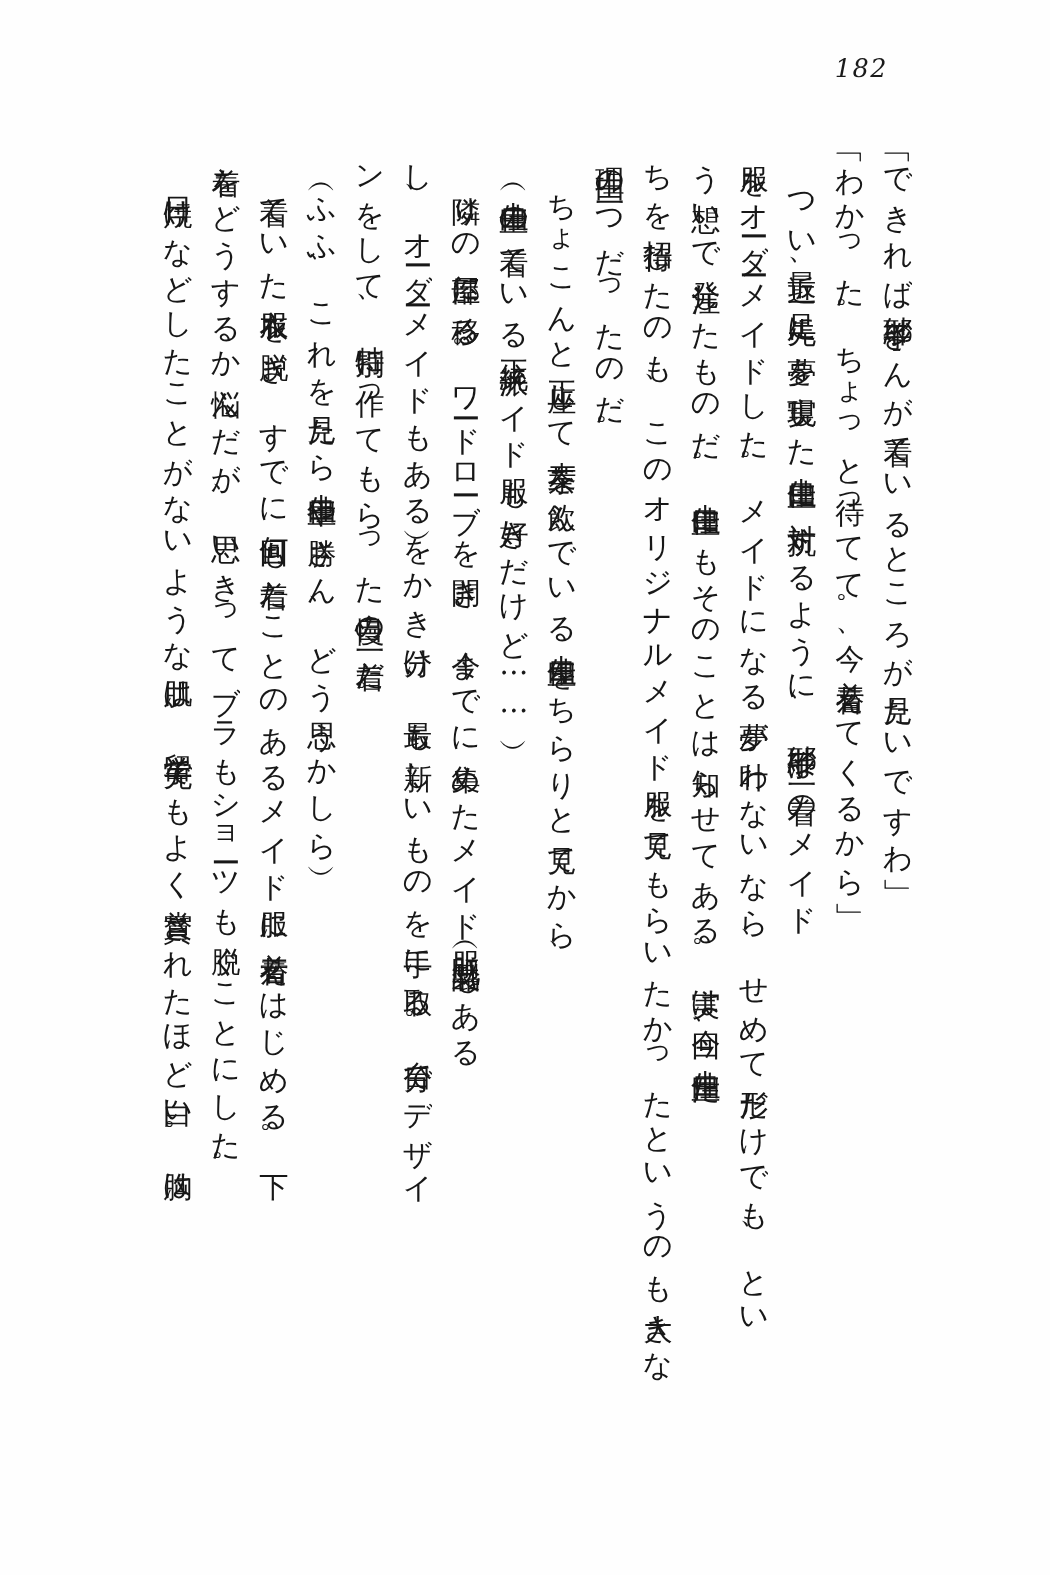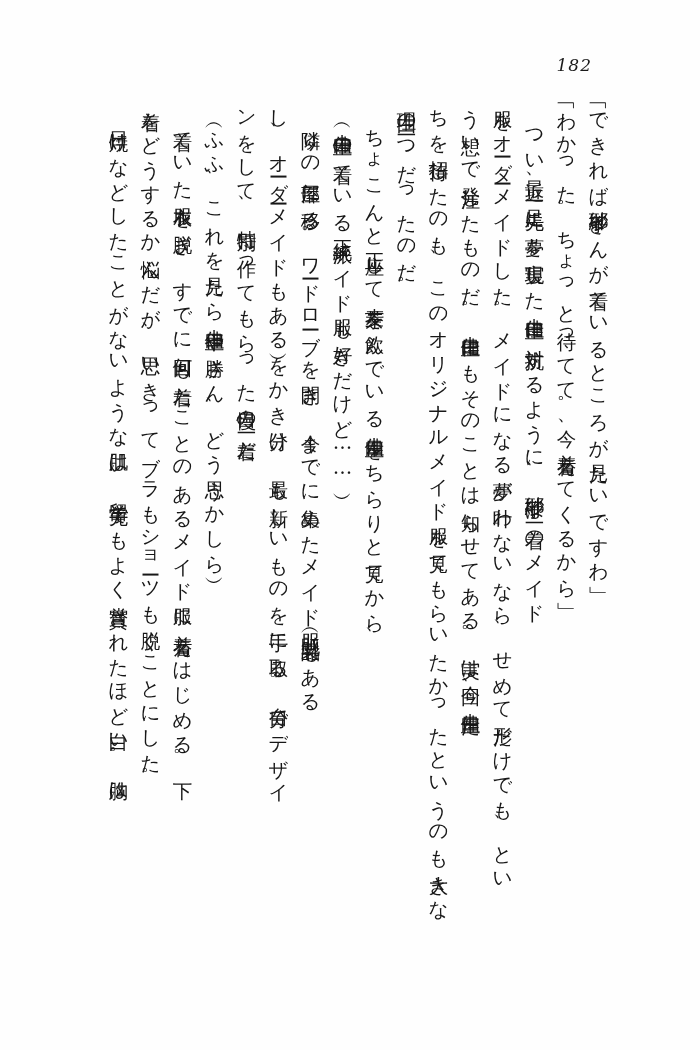--- a/index.html
+++ b/index.html
@@ -16,21 +16,21 @@
   }
   .page {
     position: relative;
     width: 700px;
     height: 1050px;
     box-sizing: border-box;
     background: #fefefe;
   }
   .page-number {
     position: absolute;
-    top: 55px;
+    top: 36px;
     right: 108px;
     font-family: "DejaVu Serif", "Liberation Serif", serif;
     font-size: 17px;
     font-style: italic;
     letter-spacing: 1px;
     color: #1a1a1a;
   }
   .text-block {
     position: absolute;
     top: 96px;

